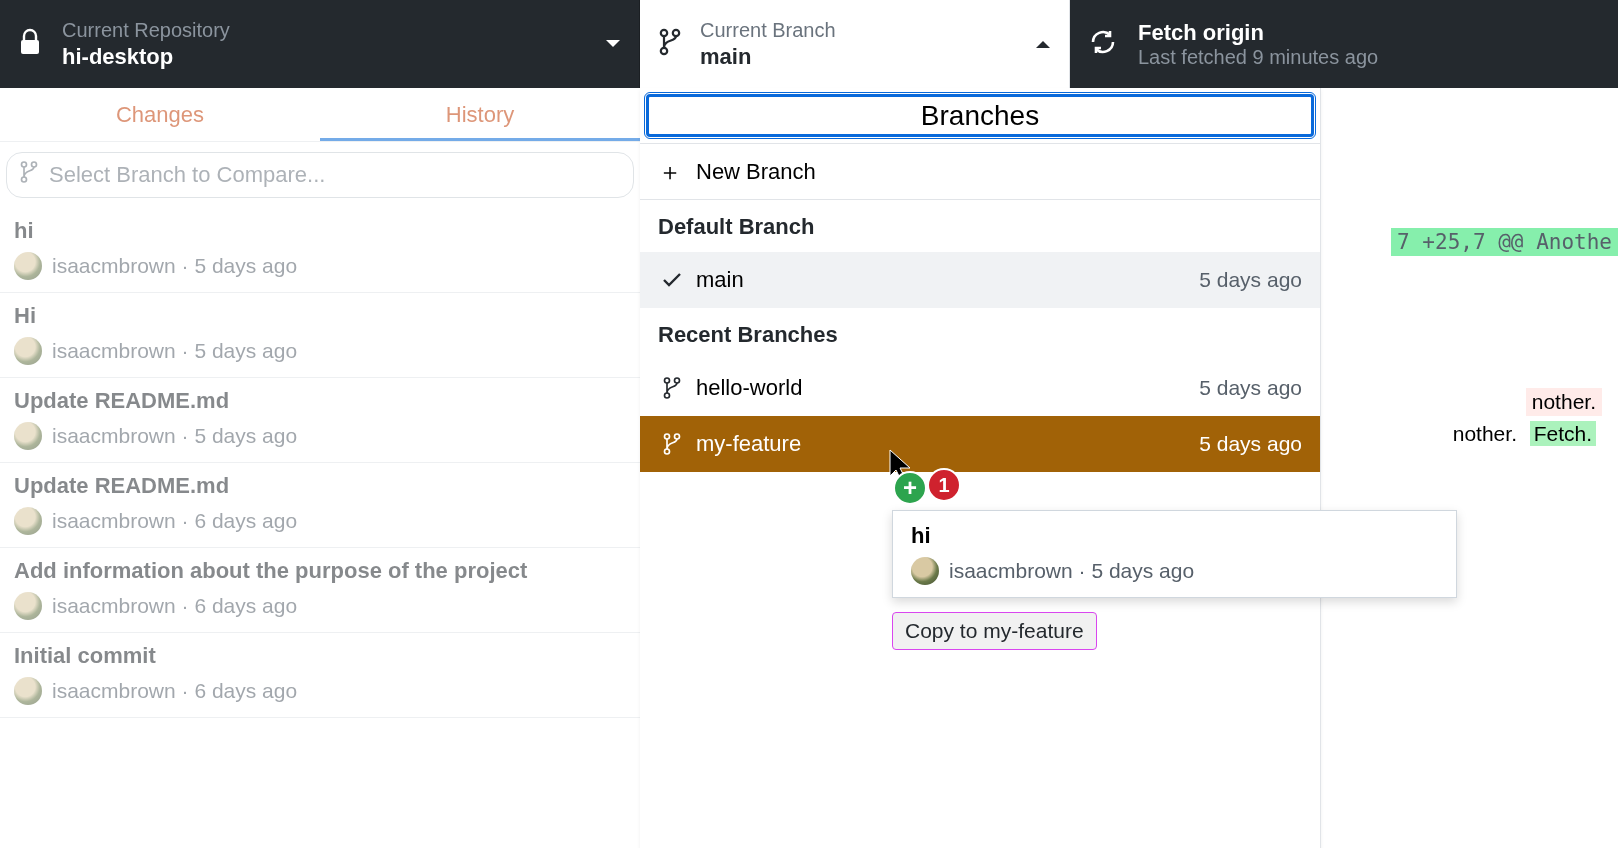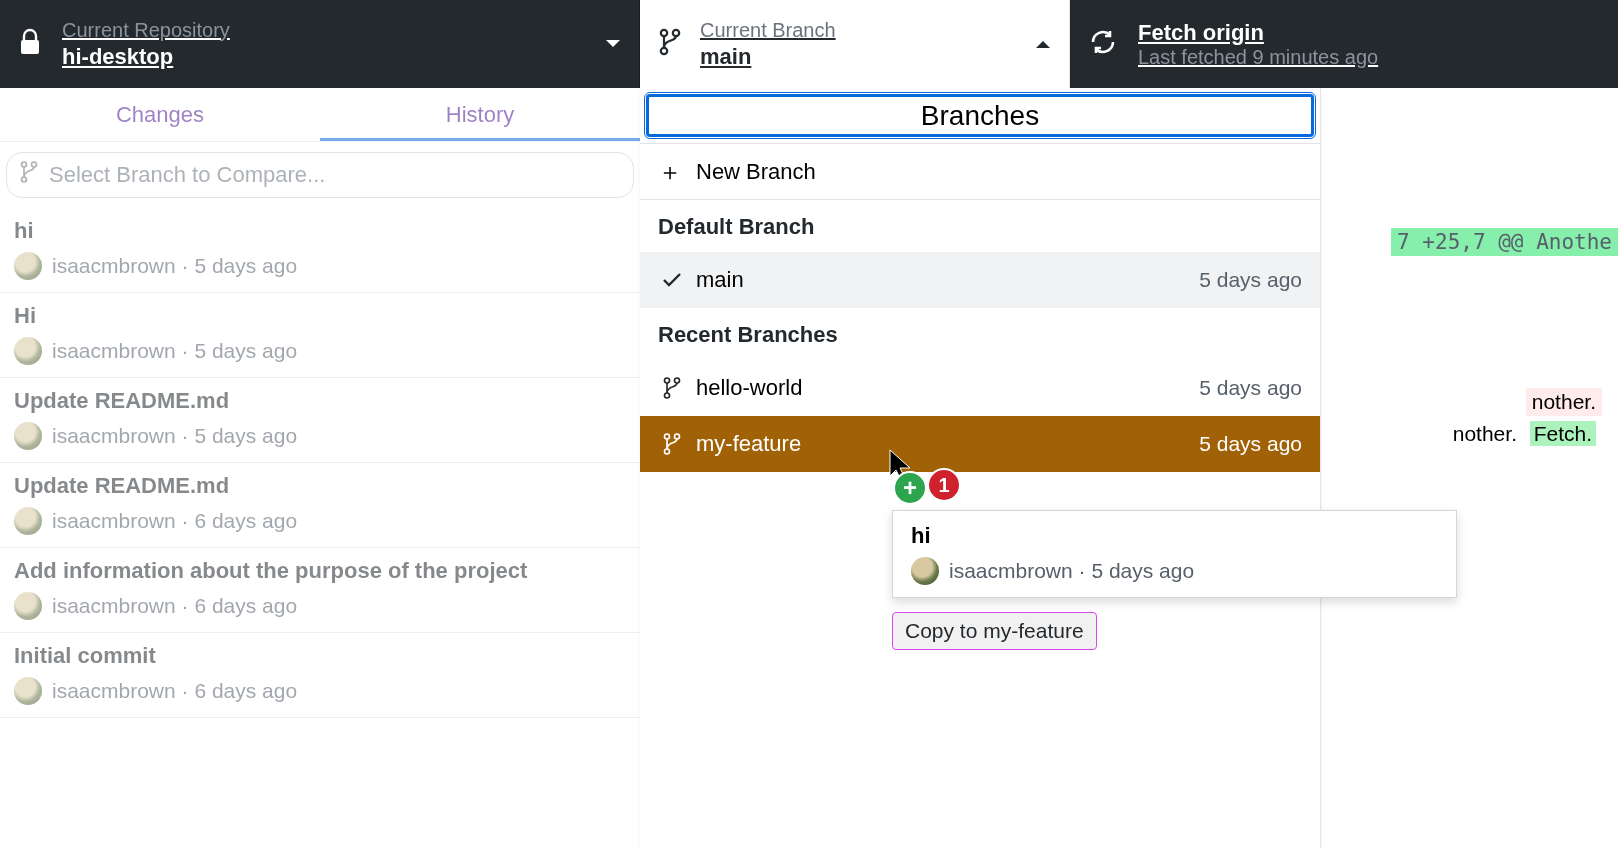--- a/index.html
+++ b/index.html
@@ -3,35 +3,35 @@
 <meta charset="utf-8">
 <style>
   * { margin: 0; padding: 0; box-sizing: border-box; font-family: -apple-system, BlinkMacSystemFont, "Segoe UI", Helvetica, Arial, sans-serif; }
   html, body { width: 1618px; height: 848px; overflow: hidden; background: #fff; }
   .titlebar { display: flex; height: 88px; background: #24292e; color: #fff; }
   .titlebar .section { display: flex; align-items: center; padding: 0 18px; position: relative; }
   .repo-section { flex: 0 0 640px; border-right: 1px solid #1b1f23; }
   .branch-section { flex: 0 0 430px; background: #fff; color: #24292e; border-right: 1px solid #e1e4e8; }
   .fetch-section { flex: 1; }
   .lock-icon { margin-right: 20px; }
-  .section-text { display: flex; flex-direction: column; text-decoration: underline; }
+  .section-text { display: flex; flex-direction: column; }
   .section-label { font-size: 20px; color: #8b949e; margin-bottom: 2px; }
   .branch-section .section-label { color: #6a737d; }
   .section-value { font-size: 22px; font-weight: 600; }
   .dropdown-caret { margin-left: auto; }
   .branch-icon { margin-right: 18px; }
   .sync-icon { margin-right: 20px; }
   .fetch-sub { font-size: 20px; color: #8b949e; }
 
   .backdrop { position: absolute; top: 88px; left: 0; right: 0; bottom: 0; display: flex; }
   .left-panel { width: 640px; background: #fff; }
   .overlay { position: absolute; top: 88px; left: 0; width: 640px; bottom: 0; background: rgba(255,255,255,0.45); pointer-events: none; }
 
   .tabs { display: flex; height: 54px; border-bottom: 1px solid #e1e4e8; }
-  .tab { flex: 1; text-align: center; line-height: 54px; font-size: 22px; color: #4c1d95; }
+  .tab { flex: 1; text-align: center; line-height: 54px; font-size: 22px; color: #c2410c; }
   .tab.active { border-bottom: 3px solid #0366d6; font-weight: 500; }
 
   .branch-compare { margin: 10px 6px; height: 46px; border: 1px solid #c7ced4; border-radius: 16px; display: flex; align-items: center; padding: 0 12px; color: #6a737d; font-size: 22px; }
   .branch-compare .branch-glyph { margin-right: 10px; }
 
   .commit-list { }
   .commit { padding: 10px 14px 12px 14px; border-bottom: 1px solid #e1e4e8; }
   .commit-title { font-size: 22px; font-weight: 600; color: #24292e; margin-bottom: 8px; }
   .commit-meta { display: flex; align-items: center; font-size: 21px; color: #57606a; }
   .avatar { width: 28px; height: 28px; border-radius: 50%; background: radial-gradient(circle at 40% 35%, #d9c9a3 0 40%, #6b7a4a 60%, #3d4a2e 100%); margin-right: 10px; flex-shrink: 0; }

